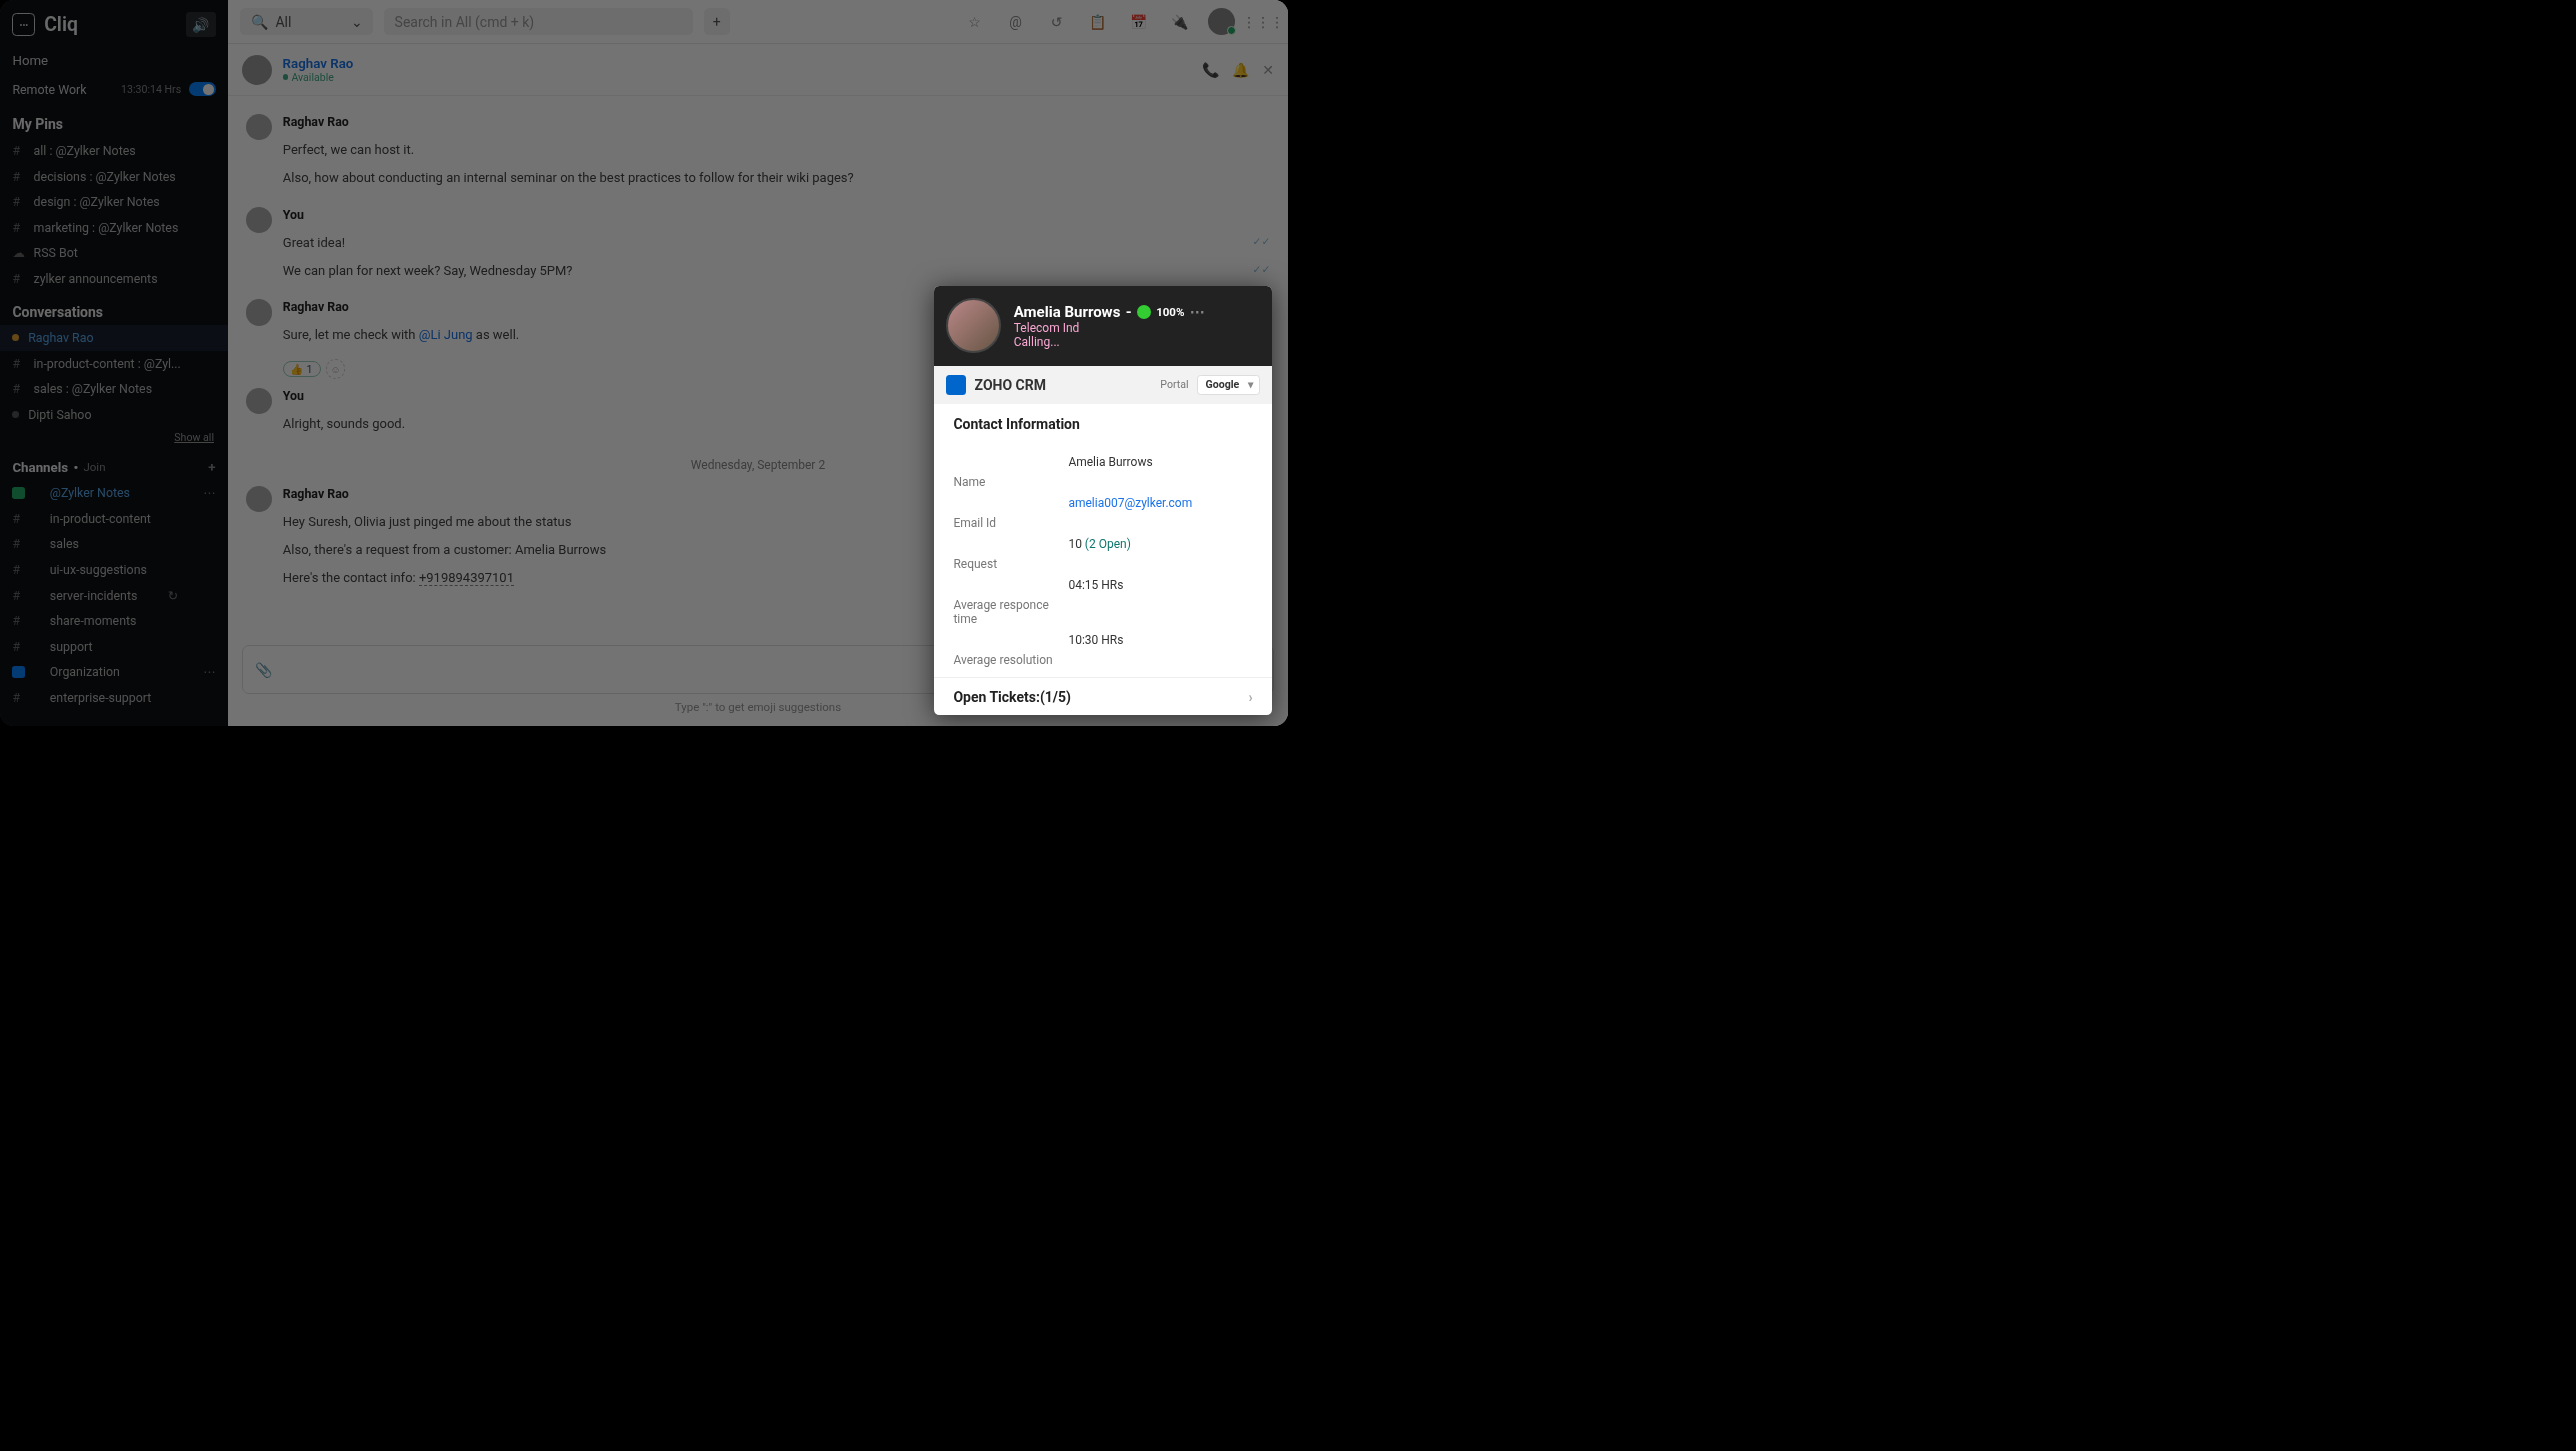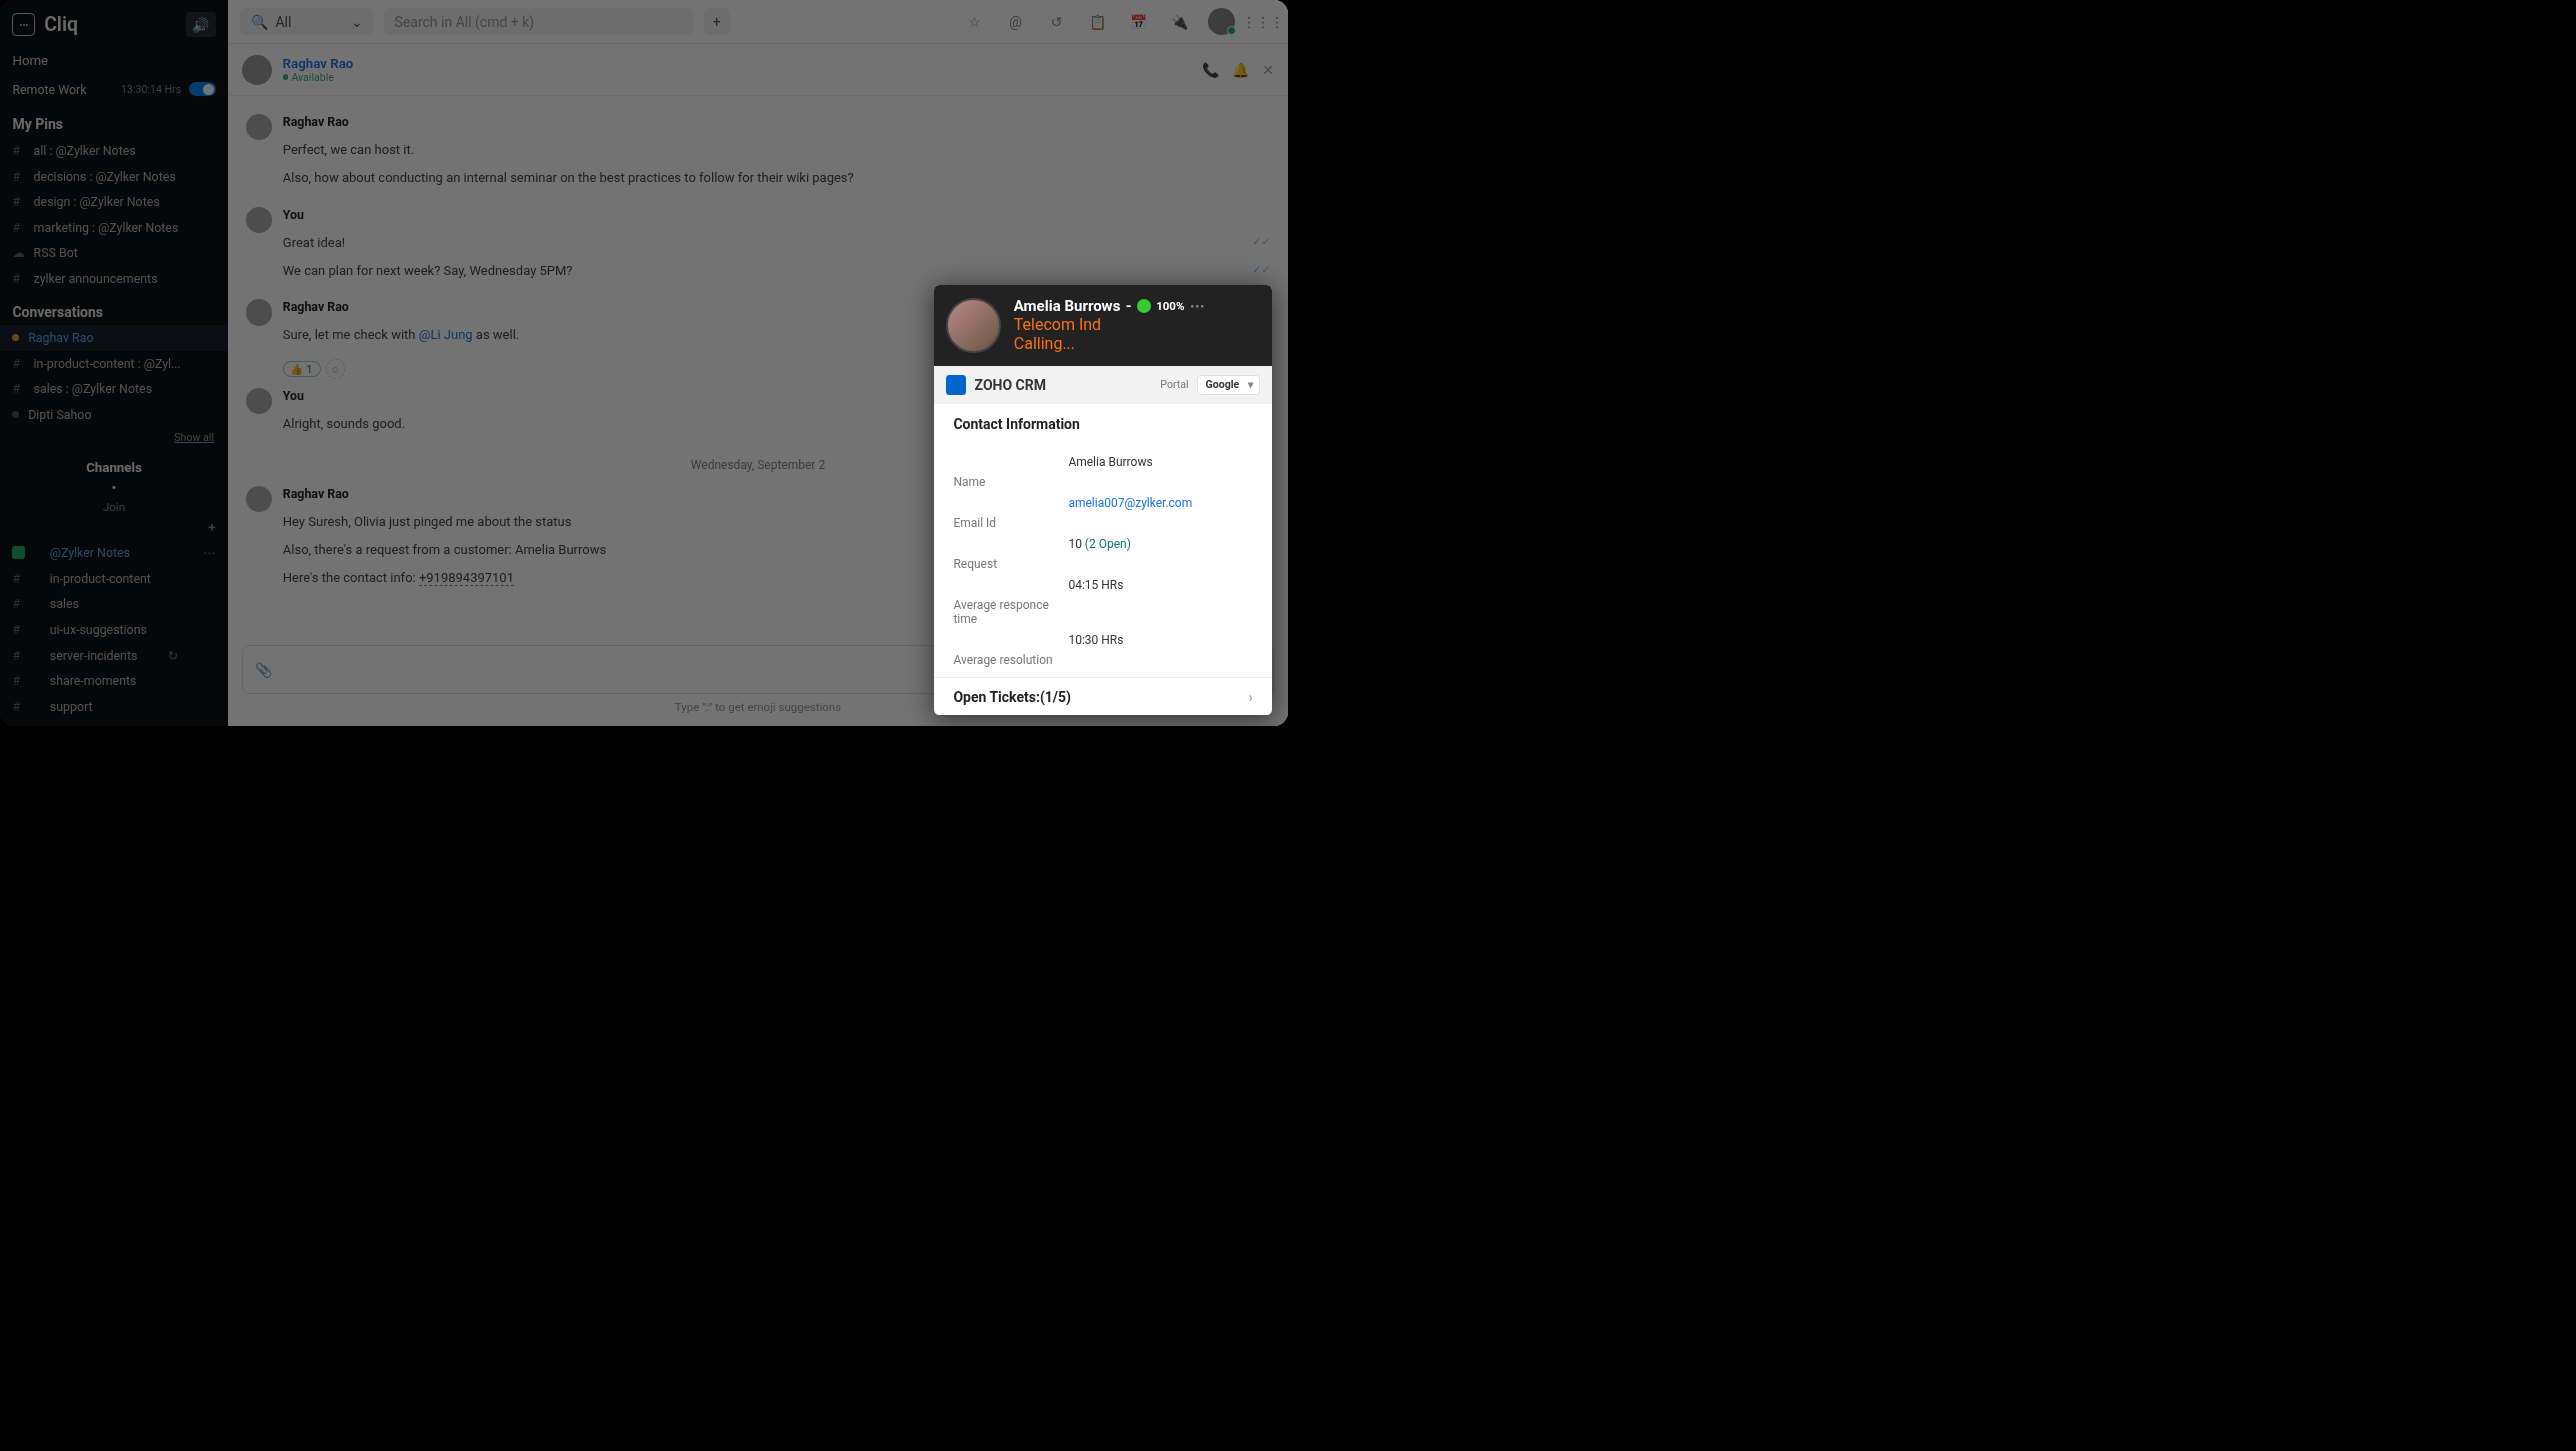--- a/index.html
+++ b/index.html
@@ -19,21 +19,21 @@
 .remote-row .timer { margin-left: auto; color: #888; font-size: 10.6px; }
 .toggle { width: 26.5px; height: 14px; background: #0a84ff; border-radius: 8.8px; position: relative; }
 .toggle::after { content:''; position:absolute; right:1.8px; top:1.8px; width:10.6px; height:10.6px; background:#fff; border-radius:50%; }
 .section-h { color: #e8e8e8; font-weight: 700; padding: 12.4px 12.4px 5.3px; font-size: 14px; }
 .list-item { display:flex; align-items:center; gap:8.8px; padding: 5.3px 12.4px; color:#b5b5b5; font-size:12.4px; }
 .list-item .hash { color:#666; width:12.4px; }
 .list-item.active { background:#1a2230; color:#5aa7e8; }
 .list-item .dot { width:7px; height:7px; border-radius:50%; background:#e0a030; }
 .list-item .dot.grey { background:#555; }
 .showall { text-align:right; padding: 3.5px 14px; color:#999; font-size:10.6px; text-decoration:underline; }
-.channels-h { display:flex; align-items:center; gap:5.3px; padding: 12.4px 12.4px 5.3px; color:#e8e8e8; font-weight:700; font-size:13.3px;flex-direction:column; }
+.channels-h { display:flex; align-items:center; gap:5.3px; padding: 12.4px 12.4px 5.3px; color:#e8e8e8; font-weight:700; font-size:13.3px; }
 .channels-h .join { color:#888; font-weight:400; font-size:11.5px; }
 .channels-h .plus { margin-left:auto; color:#888; }
 .ch-item { display:flex; align-items:center; gap:25px; padding:5.3px 12.4px; color:#b5b5b5; font-size:12.4px; }
 .ch-item .sq { width:12.4px; height:12.4px; border-radius:2.7px; background:#2a6; }
 .ch-item.sel { color:#5aa7e8; }
 .ch-item .dots { margin-left:auto; color:#777; }
 
 
 .main { flex:1; background:#fff; display:flex; flex-direction:column; }
 .topbar { height:44px; display:flex; align-items:center; gap:10.6px; padding:0 12.4px; border-bottom:0.9px solid #e6e6e6; }
@@ -70,21 +70,21 @@
 .composer { border:0.9px solid #ddd; border-radius:7px; height:49px; display:flex; align-items:center; padding:0 12.4px; color:#999; }
 .hint { text-align:center; color:#999; font-size:11.5px; padding:5.3px; }
 
 
 .popup { position:absolute; right:16px; bottom:10.6px; width:338px; background:#fff; border-radius:5.3px; box-shadow:0 3.5px 26.5px rgba(0,0,0,0.6); z-index:10; overflow:hidden; }
 .popup-head { background:#222; color:#fff; padding:12.4px; display:flex; gap:12.4px; align-items:center; }
 .popup-head .pav { width:55px; height:55px; border-radius:50%; background:linear-gradient(135deg,#b88,#654); border:2.7px solid #444; }
 .popup-head .pname { font-size:15px; font-weight:700; display:flex; align-items:center; gap:5.3px; }
 .smiley { width:14px; height:14px; background:#3c3; border-radius:50%; display:inline-block; }
 .pct { font-size:11.5px; font-weight:700; }
-.pcomp, .pstatus { font-size:16px; color:#f97316; }
+.pcomp, .pstatus { font-size:12px; color:#f9a8d4; }
 .crm-row { background:#f2f2f2; padding:8.8px 12.4px; display:flex; align-items:center; gap:8.8px; font-weight:700; color:#333; }
 .crm-icon { width:19.4px; height:19.4px; background:#06c; border-radius:3.5px; }
 .portal { margin-left:auto; font-weight:400; font-size:10.6px; color:#777; }
 .portal-dd { background:#fff; border:0.9px solid #ddd; border-radius:3.5px; padding:2.7px 19.4px 2.7px 7px; font-size:10.6px; position:relative; }
 .portal-dd::after { content:'▾'; position:absolute; right:5.3px; color:#888; }
 .info-sec { padding:12.4px 19.4px 7px; }
 .info-h { font-weight:700; color:#222; margin-bottom:19px; }
 .info-row { display:flex; padding:3.5px 0; font-size:12px; }
 .info-row .k { width:115px; color:#777;margin-top:20px; }
 .info-row .v { color:#333; }

